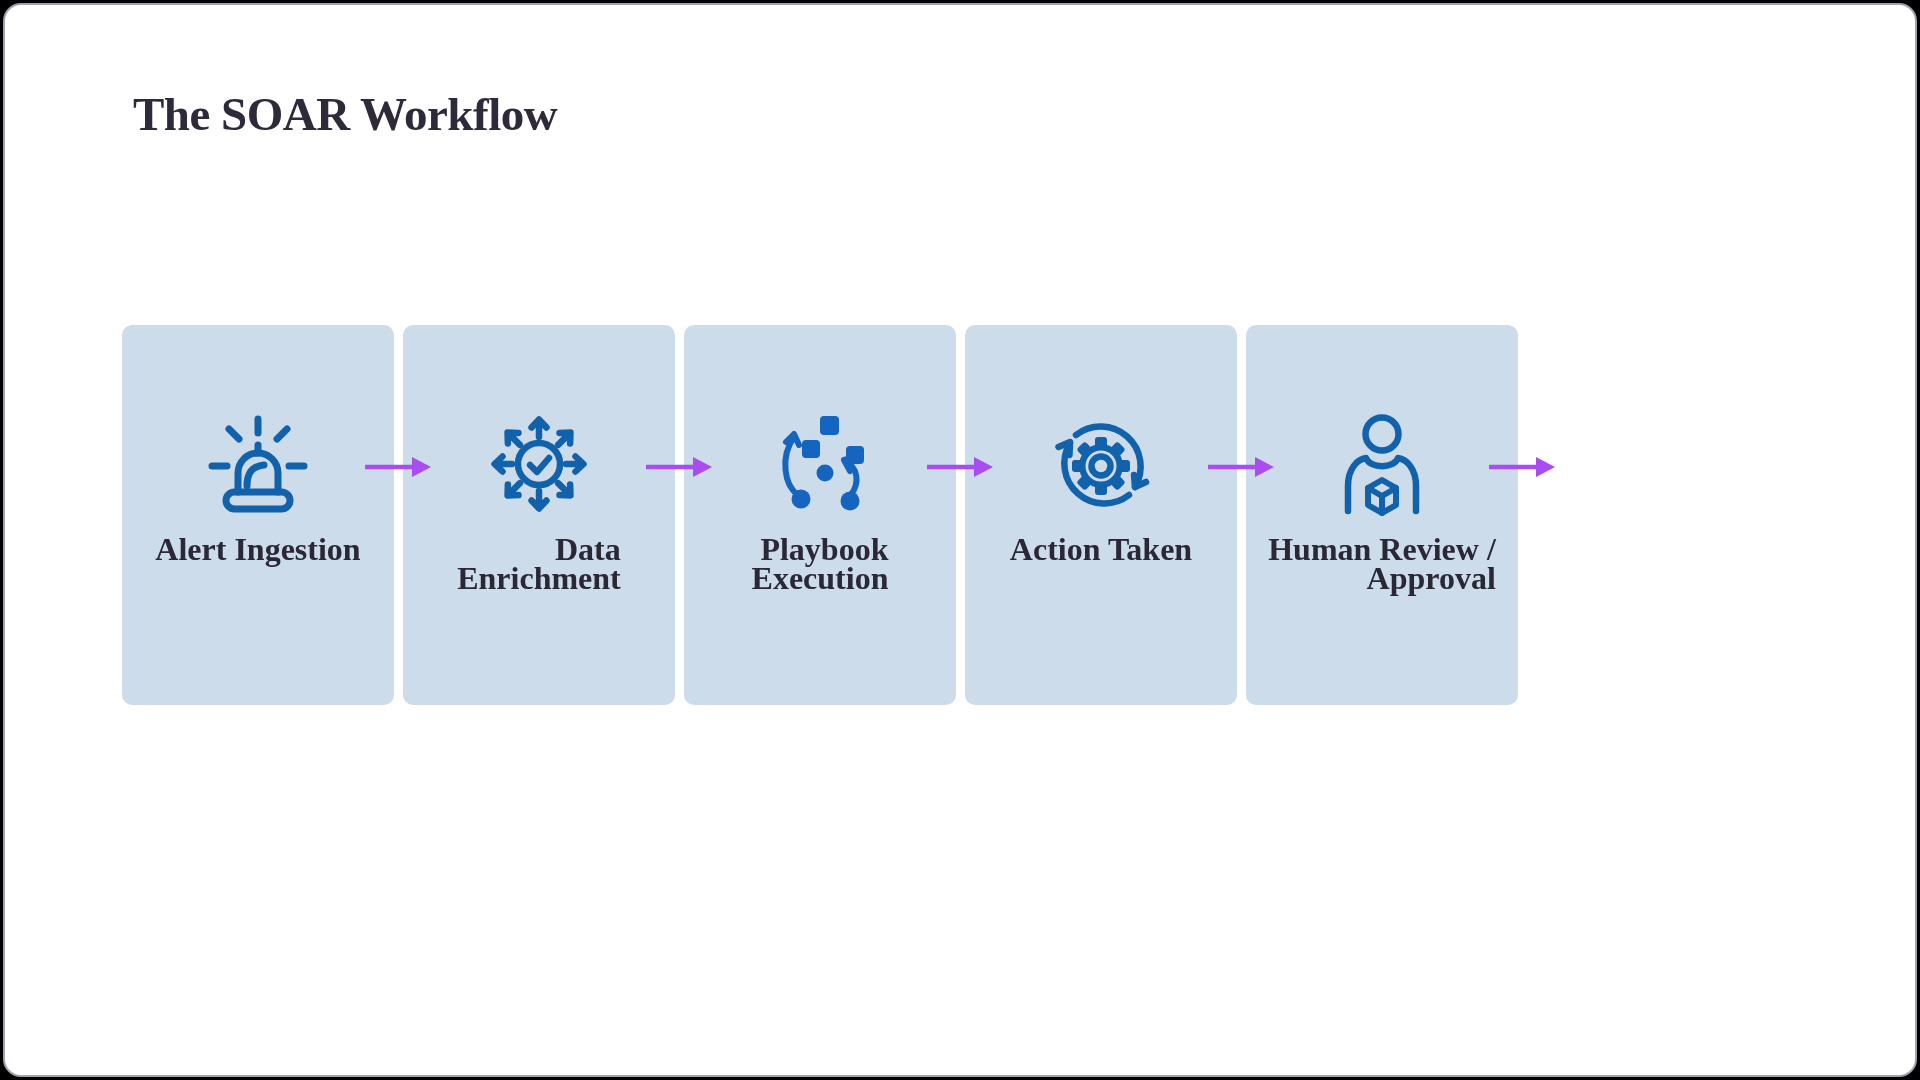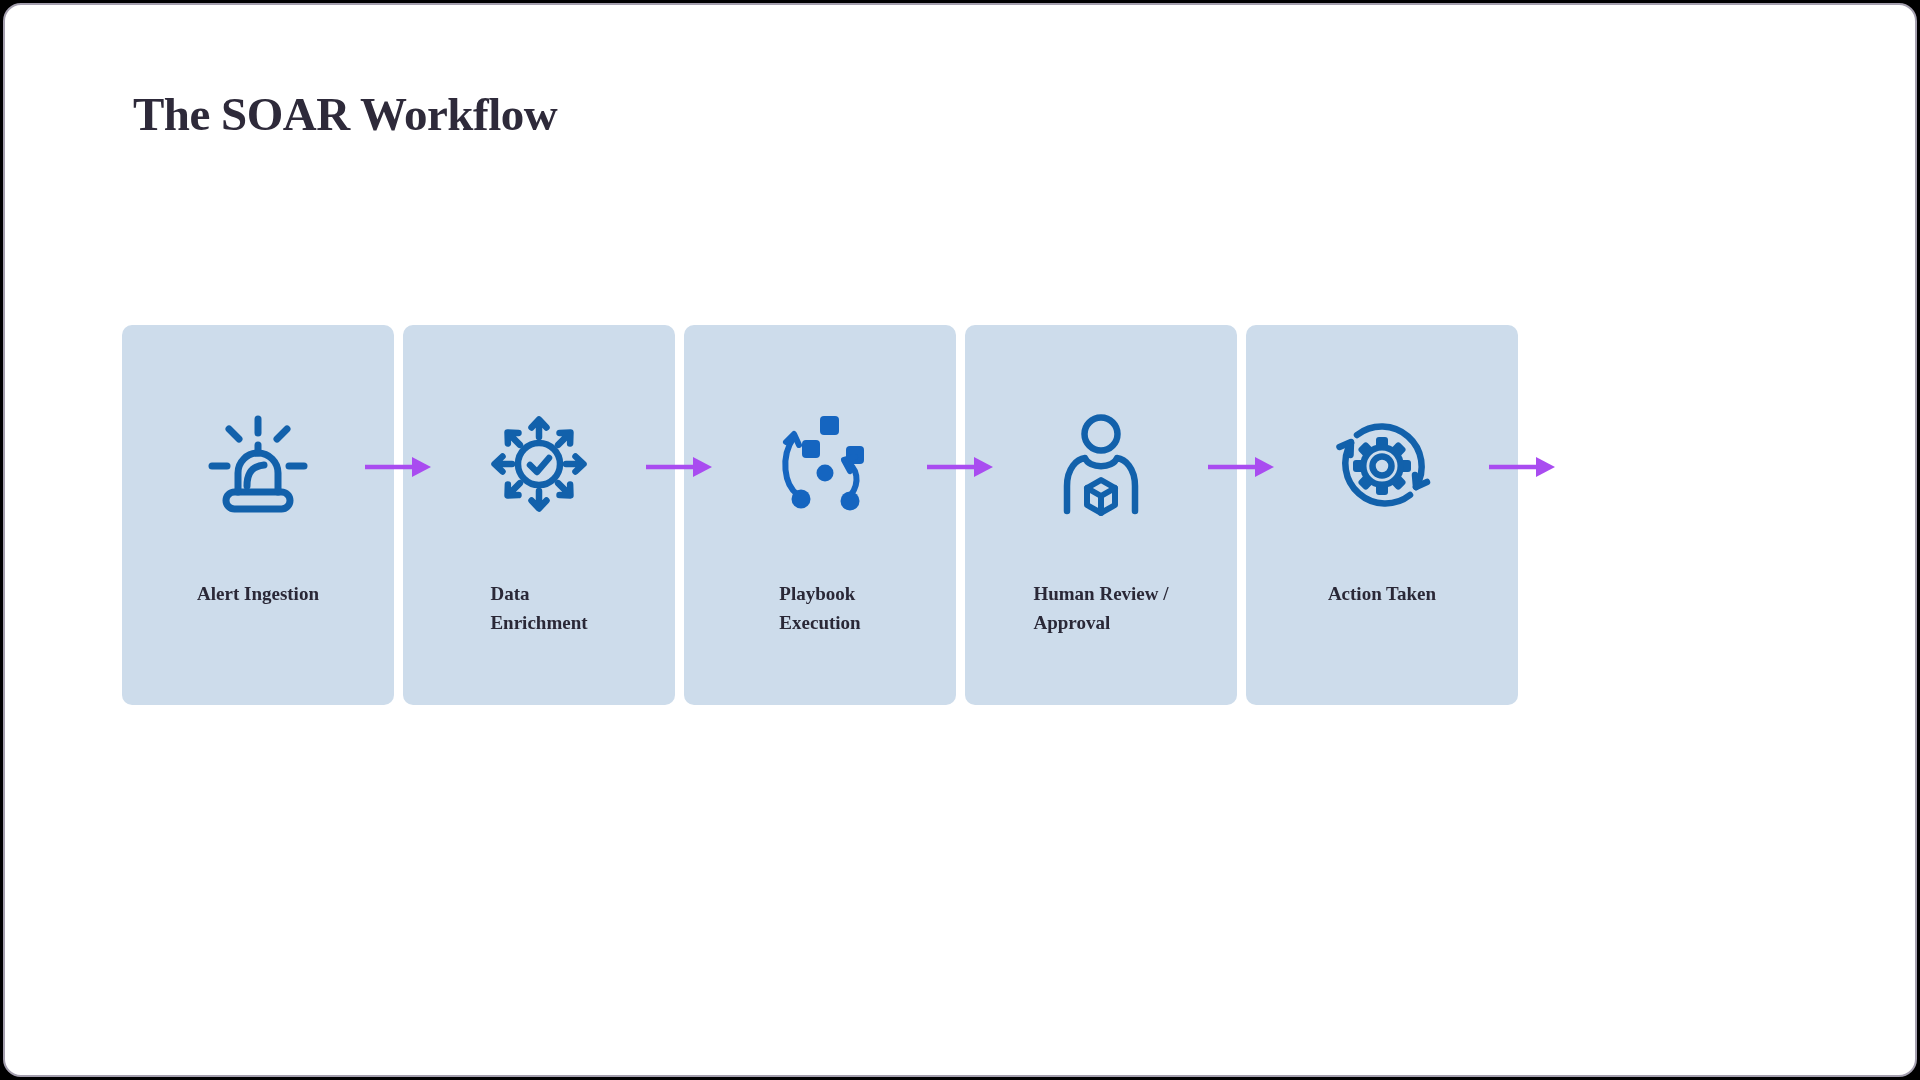--- a/index.html
+++ b/index.html
@@ -5,21 +5,21 @@
   html,body{margin:0;padding:0;}
   body{width:1920px;height:1080px;background:#000;font-family:"Liberation Sans",sans-serif;overflow:hidden;}
   .stage{position:relative;width:1920px;height:1080px;background:#000;font-family:Liberation Serif, serif;}
   .canvas{position:absolute;inset:3px;background:#ffffff;border:2px solid #a49fae;border-radius:18px;box-sizing:border-box;}
   .title{position:absolute;left:128px;top:84px;margin:0;font-size:47px;line-height:1.1;font-weight:700;
          color:#2e2a3a;letter-spacing:-0.5px;}
   .flow{position:absolute;left:117px;top:320px;display:flex;gap:9px;}
   .card{width:272px;height:380px;background:#cddceb;border-radius:10px;display:flex;flex-direction:column;align-items:center;box-sizing:border-box;}
   .icon-wrap{margin-top:84px;width:110px;height:110px;flex:0 0 auto;}
   .icon-wrap svg{display:block;width:110px;height:110px;}
-  .label{margin-top:60px;font-size:19px;line-height:29px;font-weight:700;color:#2a2837;text-align:left;white-space:pre-line;}
+  .label{margin-top:16px;font-size:32px;line-height:29px;font-weight:700;color:#2a2837;text-align:right;white-space:pre-line;}
   .arrow{position:absolute;width:72px;height:26px;top:449px;}
   .arrow svg{display:block;}
   .a1{left:357px;} .a2{left:638px;} .a3{left:919px;} .a4{left:1200px;} .a5{left:1481px;}
 </style>
 </head>
 <body>
 
 <div class="stage">
   <div class="canvas">
 
@@ -86,38 +86,20 @@
             </g>
           </svg>
         </span>
         <div class="label">Playbook
 Execution</div>
       </div>
 
       <div class="card">
         <span class="icon-wrap">
           <svg viewBox="0 0 110 110">
-            <g fill="none" stroke="#1261ab" stroke-width="6.5" stroke-linecap="round" stroke-linejoin="round">
-              <circle cx="55" cy="25" r="16.5"></circle>
-              <path d="M21 102 V77 C21 59 31 50 39 49 C43 60 67 60 71 49 C79 50 89 59 89 77 V102"></path>
-            </g>
-            <path d="M55 71 L69 79 V96 L55 104 L41 96 V79 Z" fill="#cddceb" stroke="#cddceb" stroke-width="16" stroke-linejoin="round"></path>
-            <g fill="none" stroke="#1261ab" stroke-width="6" stroke-linecap="round" stroke-linejoin="round">
-              <path d="M55 71 L69 79 V96 L55 104 L41 96 V79 Z"></path>
-              <path d="M41 79 L55 87 L69 79 M55 87 V104"></path>
-            </g>
-          </svg>
-        </span>
-        <div class="label">Human Review /
-Approval</div>
-      </div>
-
-      <div class="card">
-        <span class="icon-wrap">
-          <svg viewBox="0 0 110 110">
             <g fill="#1261ab">
               <rect x="49" y="28" width="12" height="11" rx="3" transform="rotate(0 55 57)"></rect>
               <rect x="49" y="28" width="12" height="11" rx="3" transform="rotate(45 55 57)"></rect>
               <rect x="49" y="28" width="12" height="11" rx="3" transform="rotate(90 55 57)"></rect>
               <rect x="49" y="28" width="12" height="11" rx="3" transform="rotate(135 55 57)"></rect>
               <rect x="49" y="28" width="12" height="11" rx="3" transform="rotate(180 55 57)"></rect>
               <rect x="49" y="28" width="12" height="11" rx="3" transform="rotate(225 55 57)"></rect>
               <rect x="49" y="28" width="12" height="11" rx="3" transform="rotate(270 55 57)"></rect>
               <rect x="49" y="28" width="12" height="11" rx="3" transform="rotate(315 55 57)"></rect>
               <circle cx="55" cy="57" r="22"></circle>
@@ -126,20 +108,38 @@
             <circle cx="55" cy="57" r="9.5" fill="none" stroke="#1261ab" stroke-width="6.5"></circle>
             <g fill="none" stroke="#1261ab" stroke-width="6.5" stroke-linecap="round" stroke-linejoin="round">
               <path d="M83 86 A40 40 0 0 1 24 34"></path>
               <path d="M23.5 46 L24 33 L12.5 38"></path>
               <path d="M30 26 A40 40 0 0 1 89 78"></path>
               <path d="M100 73 L89 78 L88 66"></path>
             </g>
           </svg>
         </span>
         <div class="label">Action Taken</div>
+      </div>
+
+      <div class="card">
+        <span class="icon-wrap">
+          <svg viewBox="0 0 110 110">
+            <g fill="none" stroke="#1261ab" stroke-width="6.5" stroke-linecap="round" stroke-linejoin="round">
+              <circle cx="55" cy="25" r="16.5"></circle>
+              <path d="M21 102 V77 C21 59 31 50 39 49 C43 60 67 60 71 49 C79 50 89 59 89 77 V102"></path>
+            </g>
+            <path d="M55 71 L69 79 V96 L55 104 L41 96 V79 Z" fill="#cddceb" stroke="#cddceb" stroke-width="16" stroke-linejoin="round"></path>
+            <g fill="none" stroke="#1261ab" stroke-width="6" stroke-linecap="round" stroke-linejoin="round">
+              <path d="M55 71 L69 79 V96 L55 104 L41 96 V79 Z"></path>
+              <path d="M41 79 L55 87 L69 79 M55 87 V104"></path>
+            </g>
+          </svg>
+        </span>
+        <div class="label">Human Review /
+Approval</div>
       </div>
 
 
     </div>
 
     <span class="arrow a1">
       <svg viewBox="0 0 72 26" width="72" height="26">
           <line x1="3" y1="13" x2="52" y2="13" stroke="#a94cf0" stroke-width="4.5"></line>
           <polygon points="50,3 69,13 50,23" fill="#a94cf0"></polygon>
         </svg>

